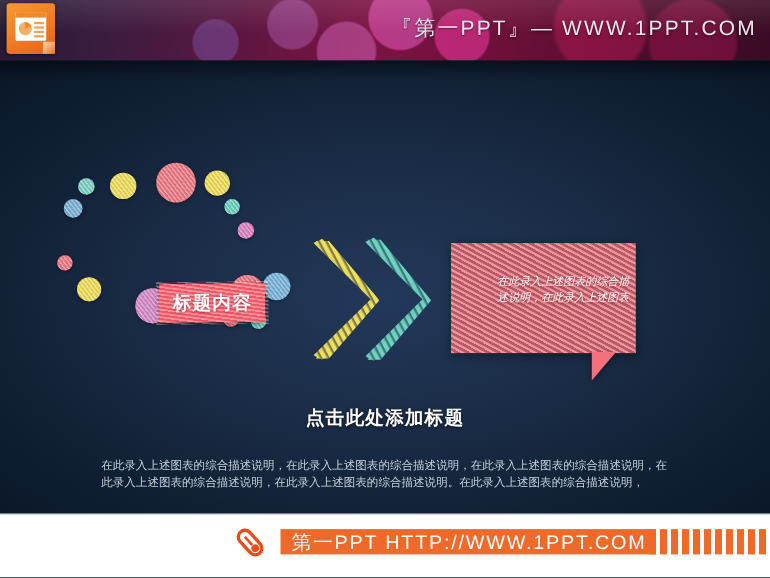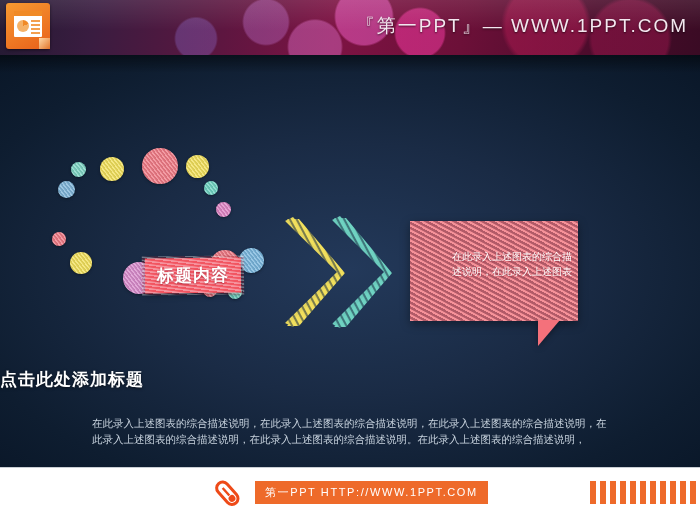--- a/index.html
+++ b/index.html
@@ -125,25 +125,26 @@
     position:absolute;left:538px;top:265px;width:0;height:0;
     border-left:22px solid #f4717b;
     border-bottom:26px solid transparent;
     filter:drop-shadow(0 2px 3px rgba(0,0,0,.35));
   }
   .bubble-text{
     position:absolute;left:42px;top:28px;width:120px;
     color:#ffffff;font-size:10px;line-height:15px;text-align:right;
     text-shadow:0 1px 2px rgba(150,30,50,.75);
     z-index:3;
+    font-style:italic;
   }
 
   
   .main-title{
-    position:absolute;left:0;top:313px;width:700px;
+    position:absolute;left:0;top:313px;width:700px;text-align:center;
     color:#ffffff;font-size:17px;font-weight:bold;letter-spacing:1px;
     text-shadow:0 1px 3px rgba(0,0,0,.6);
   }
   .body-copy{
     position:absolute;left:92px;top:339px;width:516px;
     color:#c8d3de;font-size:10.5px;line-height:16px;text-align:left;margin-top:21px;
   }
 
   
   .footer{
@@ -152,21 +153,21 @@
   }
   .footer-rule{
     position:absolute;left:0;top:0;width:700px;height:1px;background:#c9ced4;
   }
   .pen-icon{
     position:absolute;left:210px;top:9px;width:36px;height:36px;
   }
   .footer-band{
     position:absolute;left:255px;top:14px;height:23px;
     background:#ee6a2a;display:flex;align-items:center;padding:0 10px;
-    color:#ffffff;font-size:11px;letter-spacing:1.6px;white-space:nowrap;
+    color:#ffffff;font-size:18px;letter-spacing:1.6px;white-space:nowrap;
   }
   .footer-bars{
     position:absolute;left:590px;top:14px;height:23px;width:110px;
     background:repeating-linear-gradient(90deg,#ee6a2a 0 6px,#ffffff 6px 10px);
   }
 </style>
 </head>
 <body>
 
 <div class="stage">

